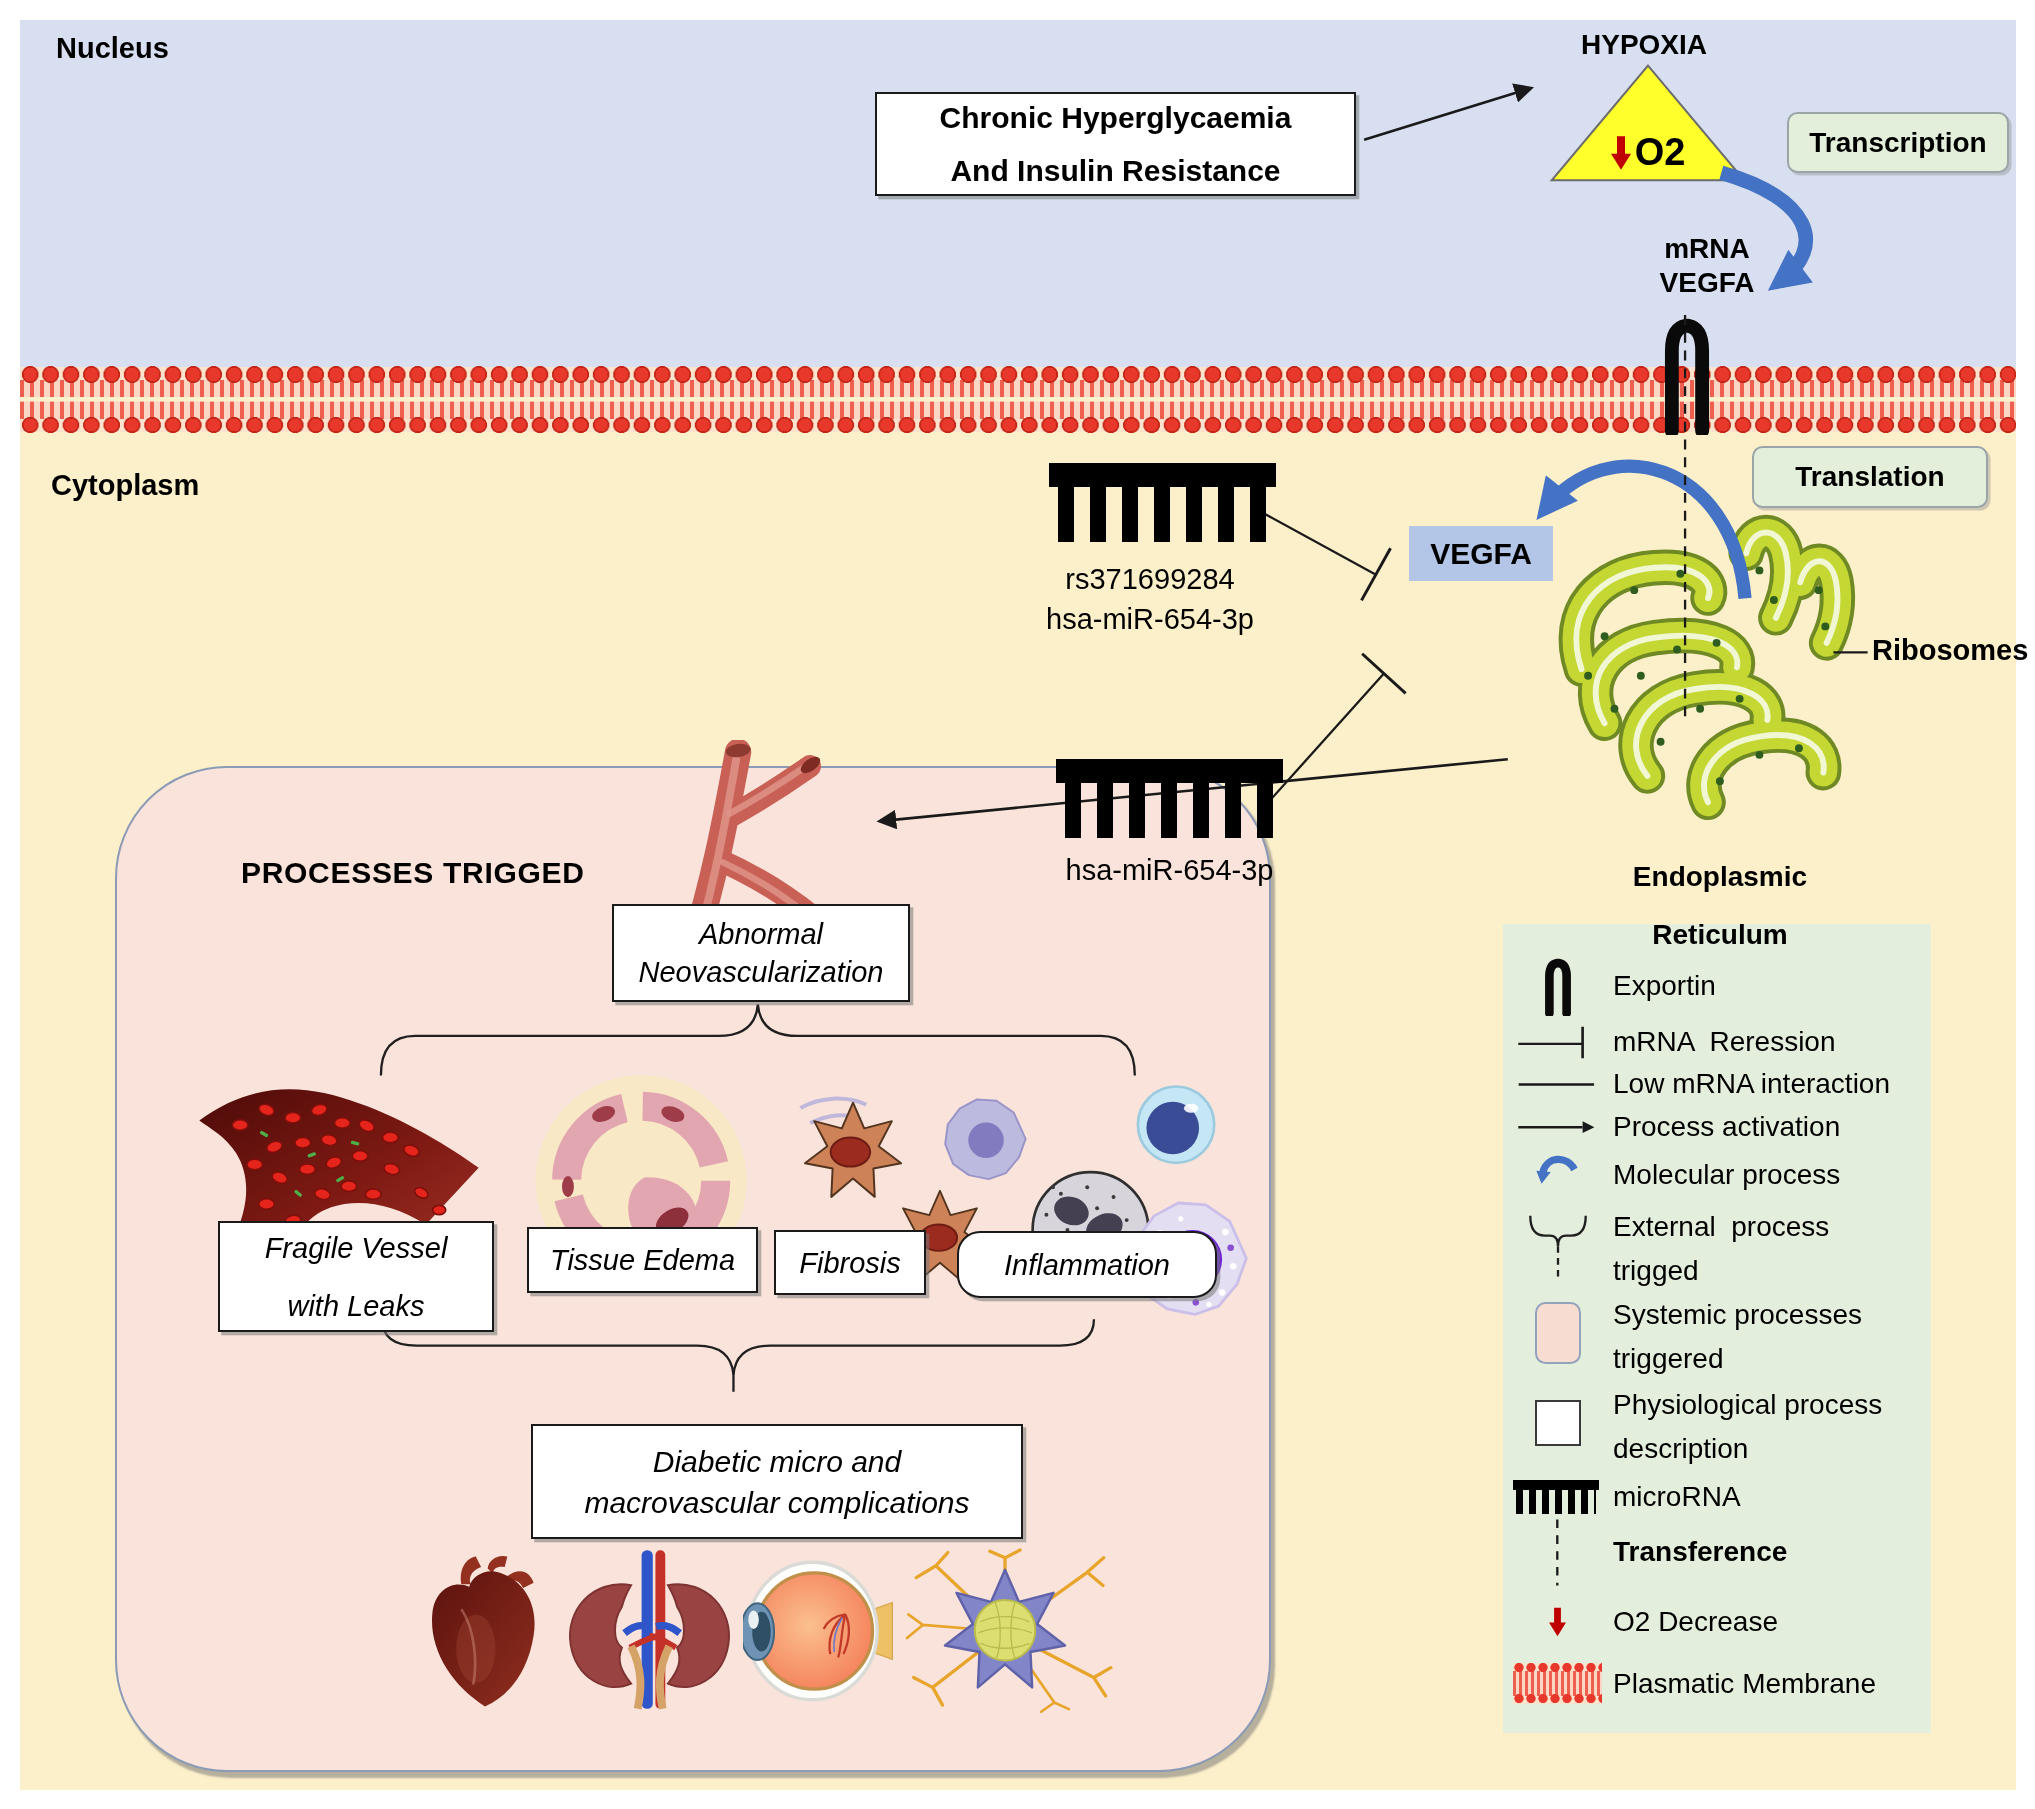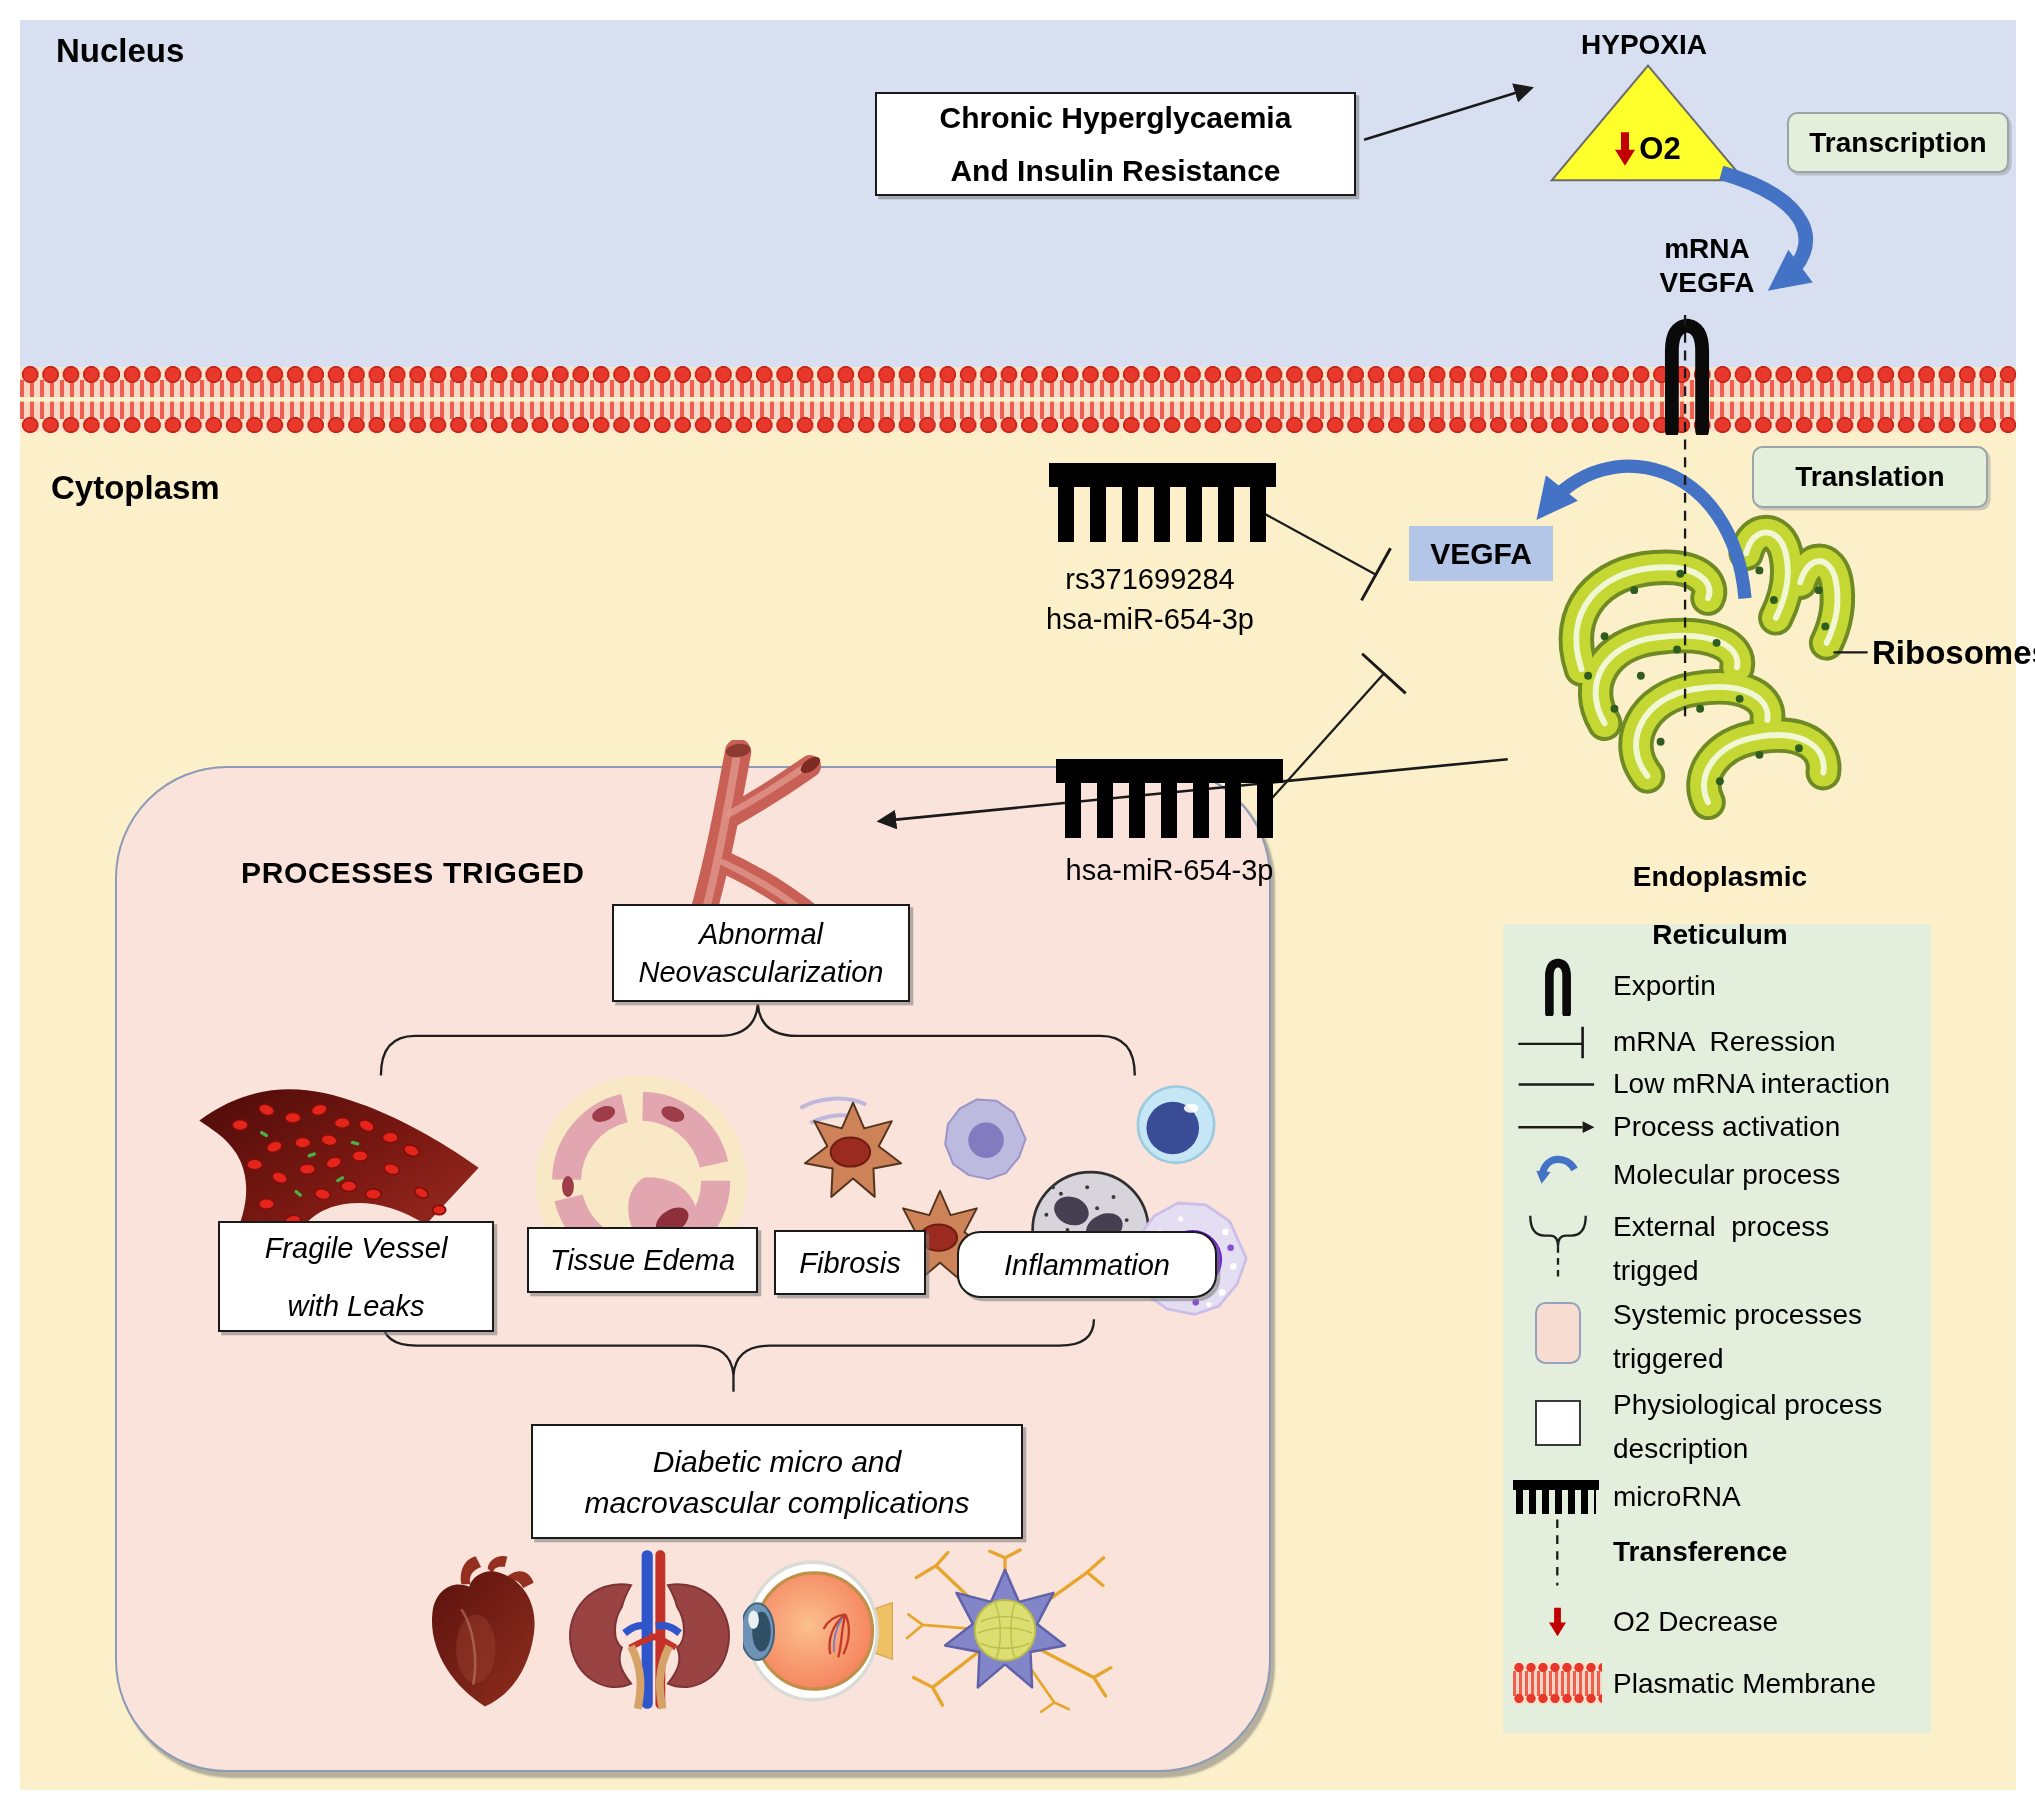--- a/index.html
+++ b/index.html
@@ -1,21 +1,21 @@
 <!DOCTYPE html>
 <html style="font-size:10.5px"><head>
 <meta charset="utf-8">
 <style>
   html,body{margin:0;padding:0;background:#ffffff;}
   .canvas{position:relative;width:2035px;height:1809px;background:#ffffff;
           font-family:"Liberation Sans","DejaVu Sans",sans-serif;color:#000;overflow:hidden;}
   .inner{position:absolute;left:20px;top:20px;width:1996px;height:1770px;background:#FCF0CB;}
   .nucleus{position:absolute;left:20px;top:20px;width:1996px;height:347px;background:#D7DFF0;}
   .abs{position:absolute;}
-  .lbl-bold{font-weight:bold;font-size:33px;}
+  .lbl-bold{font-weight:bold;font-size:29px;}
   .whitebox{background:#fff;border:2.6px solid #1a1a1a;box-shadow:3.3px 3.3px 0 rgba(120,120,120,.55);
             display:flex;flex-direction:column;align-items:center;justify-content:center;text-align:center;}
   .whitebox.thin{border-width:2px;}
   .greenbox{background:#E4EFDB;border:2px solid #9AA5A8;border-radius:10.5px;box-shadow:2.6px 2.6px 0 rgba(150,150,150,.45);
             display:flex;align-items:center;justify-content:center;font-weight:bold;font-size:28px;}
   .italicbox{font-style:italic;font-size:29px;line-height:38px;}
   .center-text{display:flex;flex-direction:column;align-items:center;justify-content:center;text-align:center;}
   
   .membrane{position:absolute;left:20px;top:367px;width:1996px;height:65px;background:#FBE3CE;}
   .membrane .tails{position:absolute;left:0;right:0;top:13px;bottom:13px;
@@ -408,21 +408,21 @@
     <div>Chronic Hyperglycaemia</div>
     <div>And Insulin Resistance</div>
   </div>
 
   <div class="abs lbl-bold" style="left:1545px;top:29px;width:198px;text-align:center;font-size:28px;">HYPOXIA</div>
 
   <div class="abs" style="left:1549px;top:131px;width:198px;display:flex;align-items:center;justify-content:center;gap:4px;">
     <svg width="20" height="36" viewBox="0 0 30 54">
       <path d="M 9 2 h 12 v 26 h 9 L 15 52 L 0 28 h 9 Z" fill="#C00000"></path>
     </svg>
-    <span style="font-weight:bold;font-size:31px;">O2</span>
+    <span style="font-weight:bold;font-size:38px;">O2</span>
   </div>
 
   <div class="abs greenbox" style="left:1787px;top:112px;width:218px;height:57px;">Transcription</div>
 
   <div class="abs center-text" style="left:1628px;top:232px;width:158px;font-weight:bold;font-size:28px;line-height:34px;">
     <div>mRNA</div>
     <div>VEGFA</div>
   </div>
 
   <div class="abs lbl-bold" style="left:51px;top:469px;">Cytoplasm</div>

